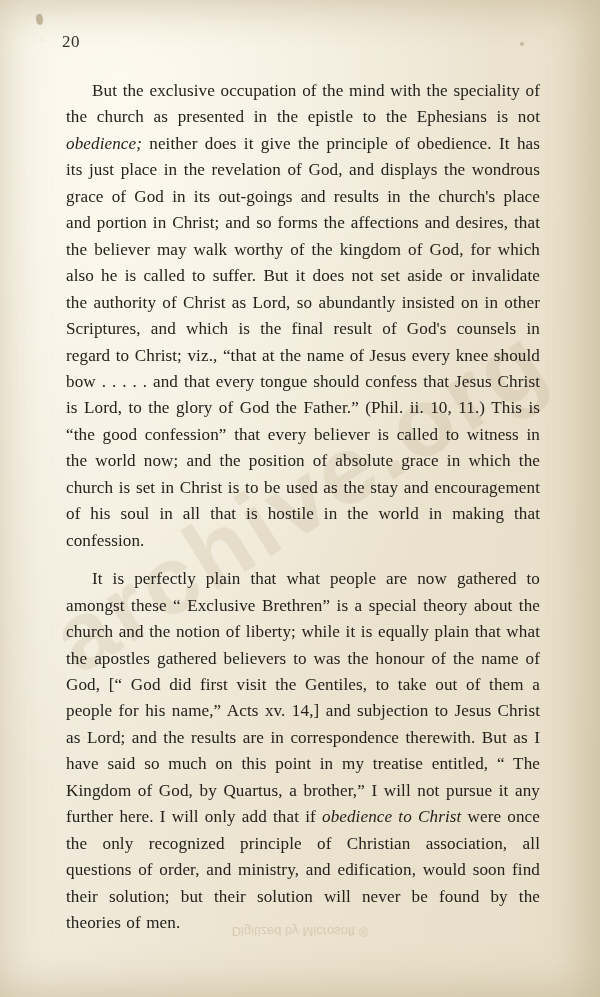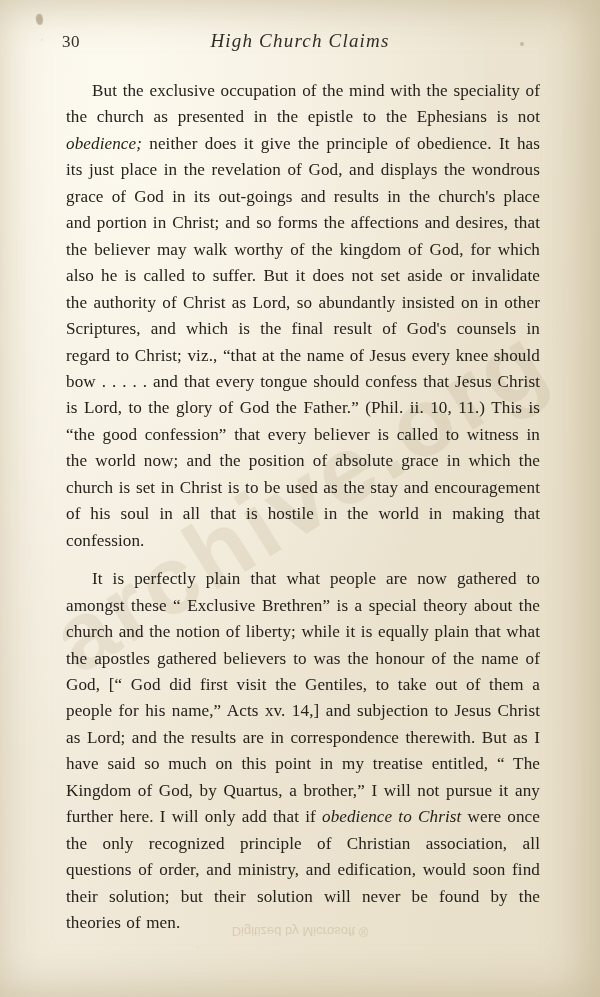--- a/index.html
+++ b/index.html
@@ -157,22 +157,21 @@
 
   <div class="grain"></div>
   <div class="ink-blot"></div>
   <div class="ink-dot-2"></div>
 
   <div class="watermark">
     <span>archive.org</span>
   </div>
 
   <header class="running-head">
-    <div class="folio">30</div>
-    <div class="head-title">High Church Claims</div>
+    <div class="folio">20</div>
   </header>
 
   <div class="body-text">
     <p class="hang" id="para-1"><span>But the exclusive occupation of the mind with the speciality of the church as presented in the epistle to the Ephesians is not </span><em>obedience;</em><span> neither does it give the principle of obedience.  It has its just place in the revelation of God, and displays the wondrous grace of God in its out-goings and results in the church's place and portion in Christ; and so forms the affections and desires, that the believer may walk worthy of the kingdom of God, for which also he is called to suffer.  But it does not set aside or invalidate the authority of Christ as Lord, so abundantly insisted on in other Scriptures, and which is the final result of God's counsels in regard to Christ; viz., “that at the name of Jesus every knee should bow . . . . . and that every tongue should confess that Jesus Christ is Lord, to the glory of God the Father.” (Phil. ii. 10, 11.)  This is “the good confession” that every believer is called to witness in the world now; and the position of absolute grace in which the church is set in Christ is to be used as the stay and encouragement of his soul in all that is hostile in the world in making that confession.</span></p>
     <p class="hang" id="para-2"><span>It is perfectly plain that what people are now gathered to amongst these “ Exclusive Brethren” is a special theory about the church and the notion of liberty; while it is equally plain that what the apostles gathered believers to was the honour of the name of God, [“ God did first visit the Gentiles, to take out of them a people for his name,” Acts xv. 14,] and subjection to Jesus Christ as Lord; and the results are in correspondence therewith.  But as I have said so much on this point in my treatise entitled, “ The Kingdom of God, by Quartus, a brother,” I will not pursue it any further here.  I will only add that if </span><em>obedience to Christ</em><span> were once the only recognized principle of Christian association, all questions of order, and ministry, and edification, would soon find their solution; but their solution will never be found by the theories of men.</span></p>
   </div>
 
   <div class="wm-bottom">Digitized by Microsoft ®</div>
 
   <div class="edge-shade"></div>

